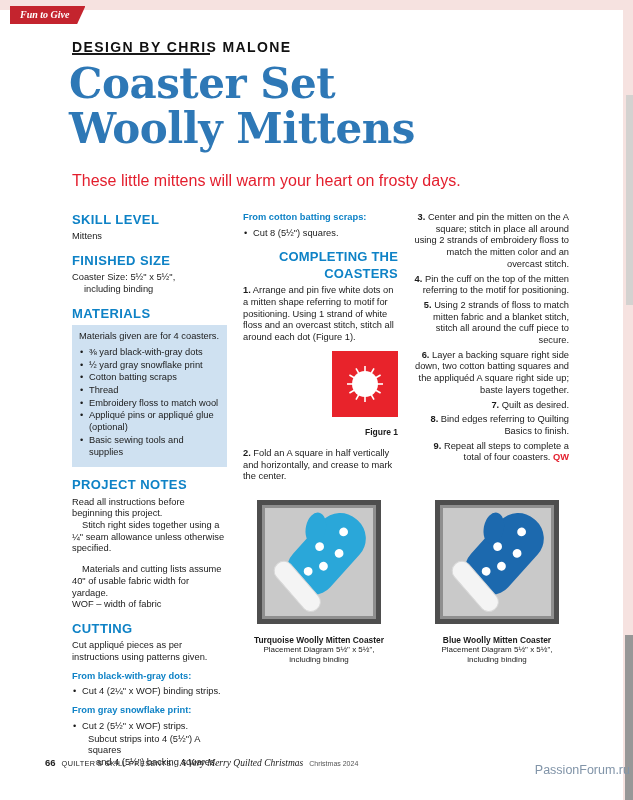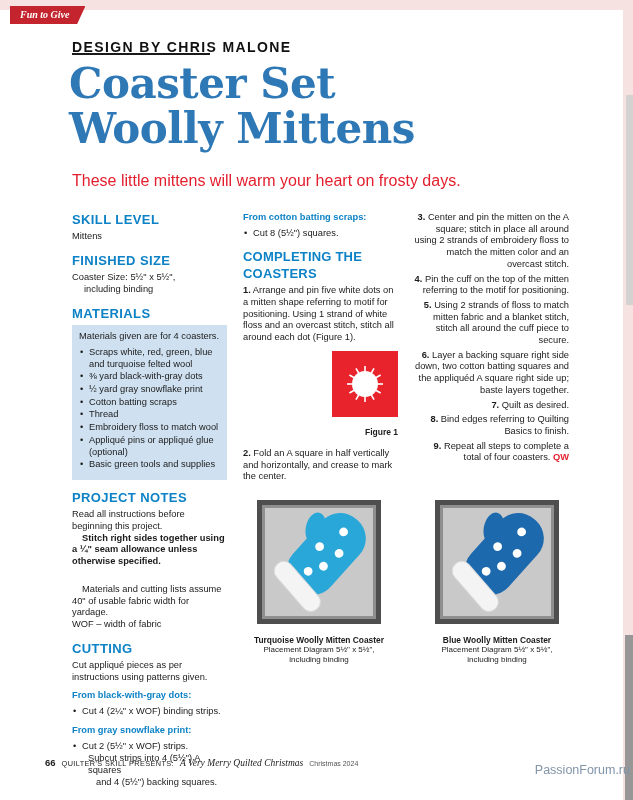--- a/index.html
+++ b/index.html
@@ -89,34 +89,33 @@
       <div>Mittens</div>
 
       <div class="h">FINISHED SIZE</div>
       <div>Coaster Size: 5½" x 5½",</div>
       <div class="indent">including binding</div>
 
       <div class="h">MATERIALS</div>
       <div class="materials-box">
         <div>Materials given are for 4 coasters.</div>
         <ul class="blist">
-          <li>Scraps white, red, green, blue and turquoise felted wool</li>
           <li>⅜ yard black-with-gray dots</li>
           <li>½ yard gray snowflake print</li>
           <li>Cotton batting scraps</li>
           <li>Thread</li>
           <li>Embroidery floss to match wool</li>
           <li>Appliqué pins or appliqué glue (optional)</li>
-          <li>Basic green tools and supplies</li>
+          <li>Basic sewing tools and supplies</li>
         </ul>
       </div>
 
       <div class="h">PROJECT NOTES</div>
       <p style="margin-bottom:0;">Read all instructions before beginning this project.</p>
-      <p class="pindent" style="margin-bottom:16px;font-weight:bold;">Stitch right sides together using a ¼" seam allowance unless otherwise specified.</p>
+      <p class="pindent" style="margin-bottom:9px;">Stitch right sides together using a ¼" seam allowance unless otherwise specified.</p>
       <p class="pindent" style="margin-bottom:0;">Materials and cutting lists assume 40" of usable fabric width for yardage.</p>
       <p>WOF – width of fabric</p>
 
       <div class="h">CUTTING</div>
       <p>Cut appliqué pieces as per instructions using patterns given.</p>
 
       <div class="subh">From black-with-gray dots:</div>
       <ul class="blist">
         <li>Cut 4 (2¼" x WOF) binding strips.</li>
       </ul>
@@ -128,21 +127,21 @@
       <div class="sub1">Subcut strips into 4 (5½") A squares</div>
       <div class="sub2">and 4 (5½") backing squares.</div>
     </div>
 
     <div class="col">
       <div class="subh first">From cotton batting scraps:</div>
       <ul class="blist">
         <li>Cut 8 (5½") squares.</li>
       </ul>
 
-      <div class="h" style="letter-spacing:0.2px;">COMPLETING THE COASTERS</div>
+      <div class="h" style="letter-spacing:0.2px;text-align:right;">COMPLETING THE COASTERS</div>
 
       <p><b>1.</b> <span>Arrange and pin five white dots on a mitten shape referring to motif for positioning. Using 1 strand of white floss and an overcast stitch, stitch all around each dot (Figure 1).</span></p>
 
       <div class="figure">
         <svg width="66" height="66" viewBox="0 0 66 66">
           <rect x="0" y="0" width="66" height="66" fill="#e8232b"></rect>
           <circle cx="33" cy="33" r="13" fill="#ffffff"></circle>
           <g stroke="#ffffff" stroke-width="1.6">
             <line x1="44" y1="33" x2="51" y2="33"></line>
             <line x1="42.5" y1="38.5" x2="48.6" y2="42"></line>

